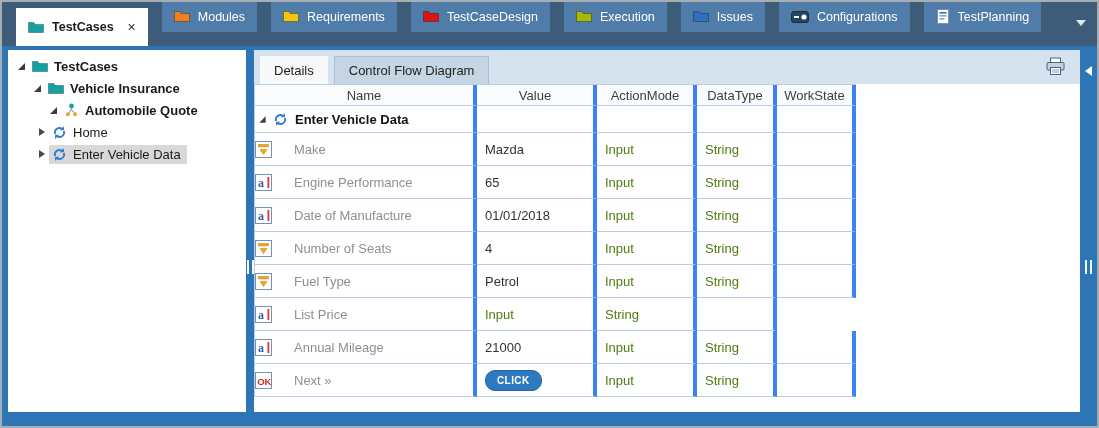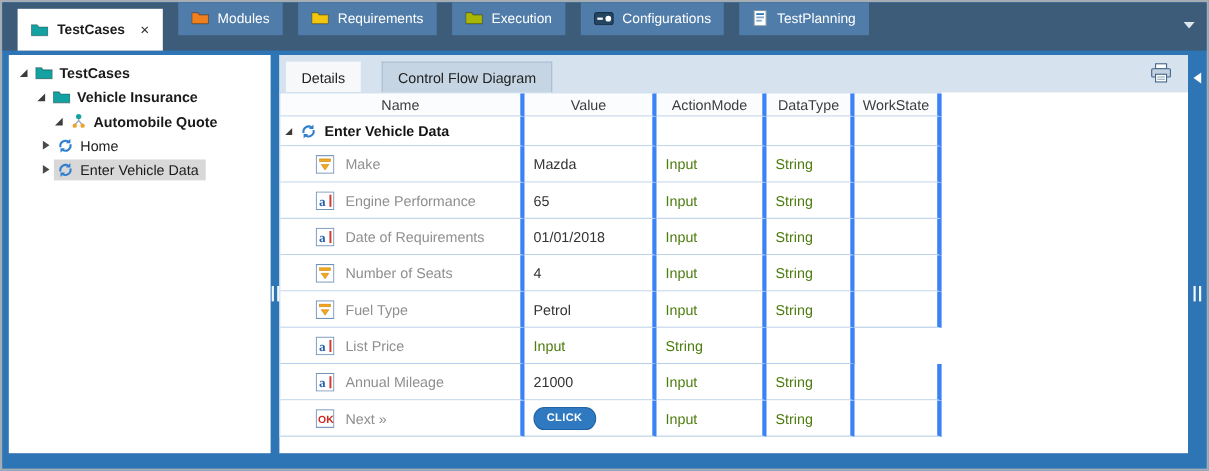--- a/index.html
+++ b/index.html
@@ -22,34 +22,34 @@
   .exp-open{width:0;height:0;border-bottom:7px solid #3c3c3c;border-left:7px solid transparent}
   .exp-closed{width:0;height:0;border-left:6px solid #4a4a4a;border-top:4px solid transparent;border-bottom:4px solid transparent}
   .tsel{display:flex;align-items:center;gap:6px;padding:2px 6px 2px 3px}
   .titem.selected .tsel{background:#d8d8d8}
   .titem.bold{font-weight:700}
   .ticon16{display:flex;align-items:center}
 
   
   .main{position:absolute;left:252px;top:48px;width:826px;height:362px;background:#fff;overflow:hidden}
   .dstrip{position:absolute;top:0;left:0;width:100%;height:34px;background:#d6e2ee;display:flex;align-items:flex-end;padding-left:6px}
-  .dtab{height:28px;display:flex;align-items:center;padding:0 14px;font-size:13px;color:#222;margin-right:19px}
+  .dtab{height:28px;display:flex;align-items:center;padding:0 14px;font-size:13px;color:#222;margin-right:6px}
   .dtab.active{background:#f7f8f9}
   .dtab.inactive{background:#c5d5e3;border:1px solid #aabfd2;border-bottom:none}
   .print-btn{position:absolute;right:14px;top:7px;background:none;border:none;cursor:pointer}
 
   
   .ttable{position:absolute;left:0;top:34px;width:602px;border-left:1px solid #b7cfe6;border-top:1px solid #b7cfe6;background:#fff}
   .trow{display:grid;grid-template-columns:222px 120px 100px 80px 79px}
   .td,.th{border-right:4px solid #3b82f6;border-bottom:1px solid #b7cfe6;display:flex;align-items:center;font-size:13px;overflow:hidden;background:#fff}
   .th{height:21px;justify-content:center;color:#3d3d3d;background:#fbfcfe}
   .group .td{height:27px}
   .group-name{gap:7px;padding-left:4px;font-weight:600;color:#141414}
   .drow .td{height:33px}
-  .name-td{padding-left:32px;gap:10px;color:#8f8f8f}
+  .name-td{gap:22px;color:#8f8f8f}
   .val-td{padding-left:8px;color:#333}
   .am-td,.dt-td{padding-left:8px;color:#4d7c0f}
   .row-icon{display:flex;align-items:center}
   .click-btn{background:#2e79c0;border:1px solid #2163a4;border-radius:10px;color:#fff;font-size:10px;font-weight:700;padding:4px 11px;letter-spacing:.4px;font-family:inherit;cursor:pointer}
 
   
   .panel-arrow{position:absolute;right:5px;top:64px;width:0;height:0;border-right:7px solid #fff;border-top:5px solid transparent;border-bottom:5px solid transparent}
   .grip{position:absolute;display:flex;gap:3px}
   .grip i{display:block;width:2px;height:14px;background:#ffffff;opacity:.95}
   .grip-left{left:245px;top:258px}
@@ -83,30 +83,46 @@
 
     <div class="tab">
       <span class="ticon16">
         <svg width="16" height="13" viewBox="0 0 16 13">
             <path fill="#f2c50f" d="M.5 1.5h5.2l1.6 2h8.2v8h-15z" stroke="#000" stroke-opacity=".3"></path>
           </svg>
       </span>
       <span>Requirements</span>
     </div>
 
+    <div class="tab">
+      <span class="ticon16">
+        <svg width="16" height="13" viewBox="0 0 16 13">
+            <path fill="#e01212" d="M.5 1.5h5.2l1.6 2h8.2v8h-15z" stroke="#000" stroke-opacity=".3"></path>
+          </svg>
+      </span>
+      <span>TestCaseDesign</span>
+    </div>
 
     <div class="tab">
       <span class="ticon16">
         <svg width="16" height="13" viewBox="0 0 16 13">
             <path fill="#a8b604" d="M.5 1.5h5.2l1.6 2h8.2v8h-15z" stroke="#000" stroke-opacity=".3"></path>
           </svg>
       </span>
       <span>Execution</span>
     </div>
 
+    <div class="tab">
+      <span class="ticon16">
+        <svg width="16" height="13" viewBox="0 0 16 13">
+            <path fill="#2d70c0" d="M.5 1.5h5.2l1.6 2h8.2v8h-15z" stroke="#000" stroke-opacity=".3"></path>
+          </svg>
+      </span>
+      <span>Issues</span>
+    </div>
 
     <div class="tab">
       <span class="ticon16">
         <svg width="18" height="12" viewBox="0 0 18 12">
             <rect x=".5" y=".5" width="17" height="11" rx="2.5" fill="#24455f" stroke="#17304a"></rect>
             <rect x="3" y="5" width="5" height="2" fill="#fff"></rect>
             <circle cx="13" cy="6" r="2.6" fill="#fff"></circle>
           </svg>
       </span>
       <span>Configurations</span>
@@ -296,21 +312,21 @@
 
       <div class="trow drow">
         <div class="td name-td">
           <span class="row-icon">
             <svg width="17" height="17" viewBox="0 0 17 17">
                 <rect x=".5" y=".5" width="16" height="16" fill="#fff" stroke="#7193b8"></rect>
                 <text x="3" y="13" font-size="12" font-weight="bold" fill="#2a5fa8" font-family="Liberation Serif, serif">a</text>
                 <rect x="12.5" y="3" width="1.8" height="11" fill="#d43a2f"></rect>
               </svg>
           </span>
-          <span>Date of Requirements</span>
+          <span>Date of Manufacture</span>
         </div>
         <div class="td val-td">01/01/2018</div>
         <div class="td am-td">Input</div>
         <div class="td dt-td">String</div>
         <div class="td"></div>
       </div>
 
       <div class="trow drow">
         <div class="td name-td">
           <span class="row-icon">

